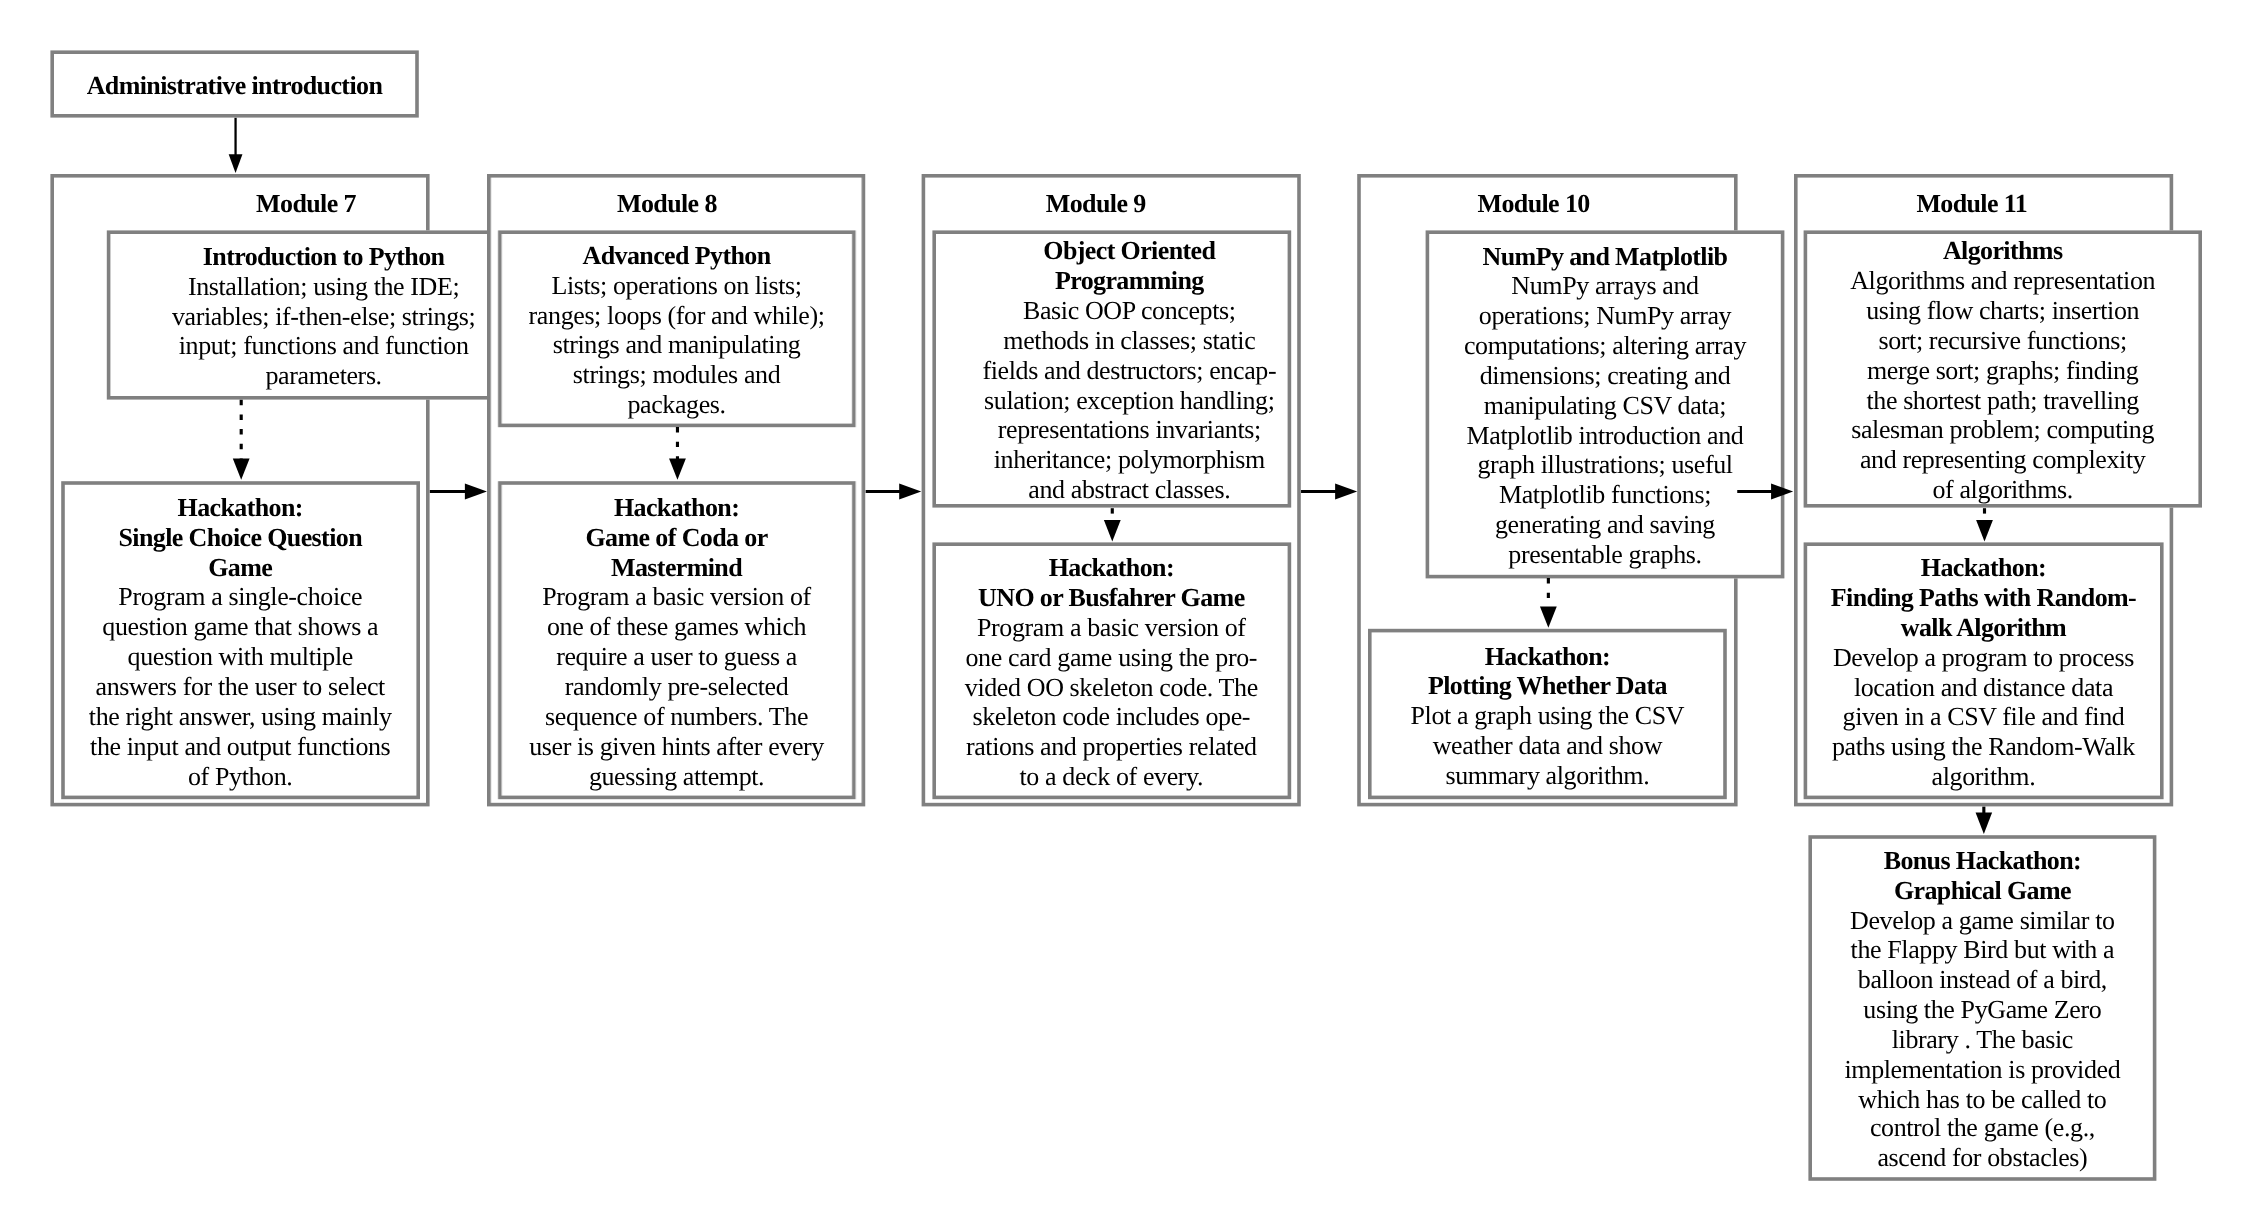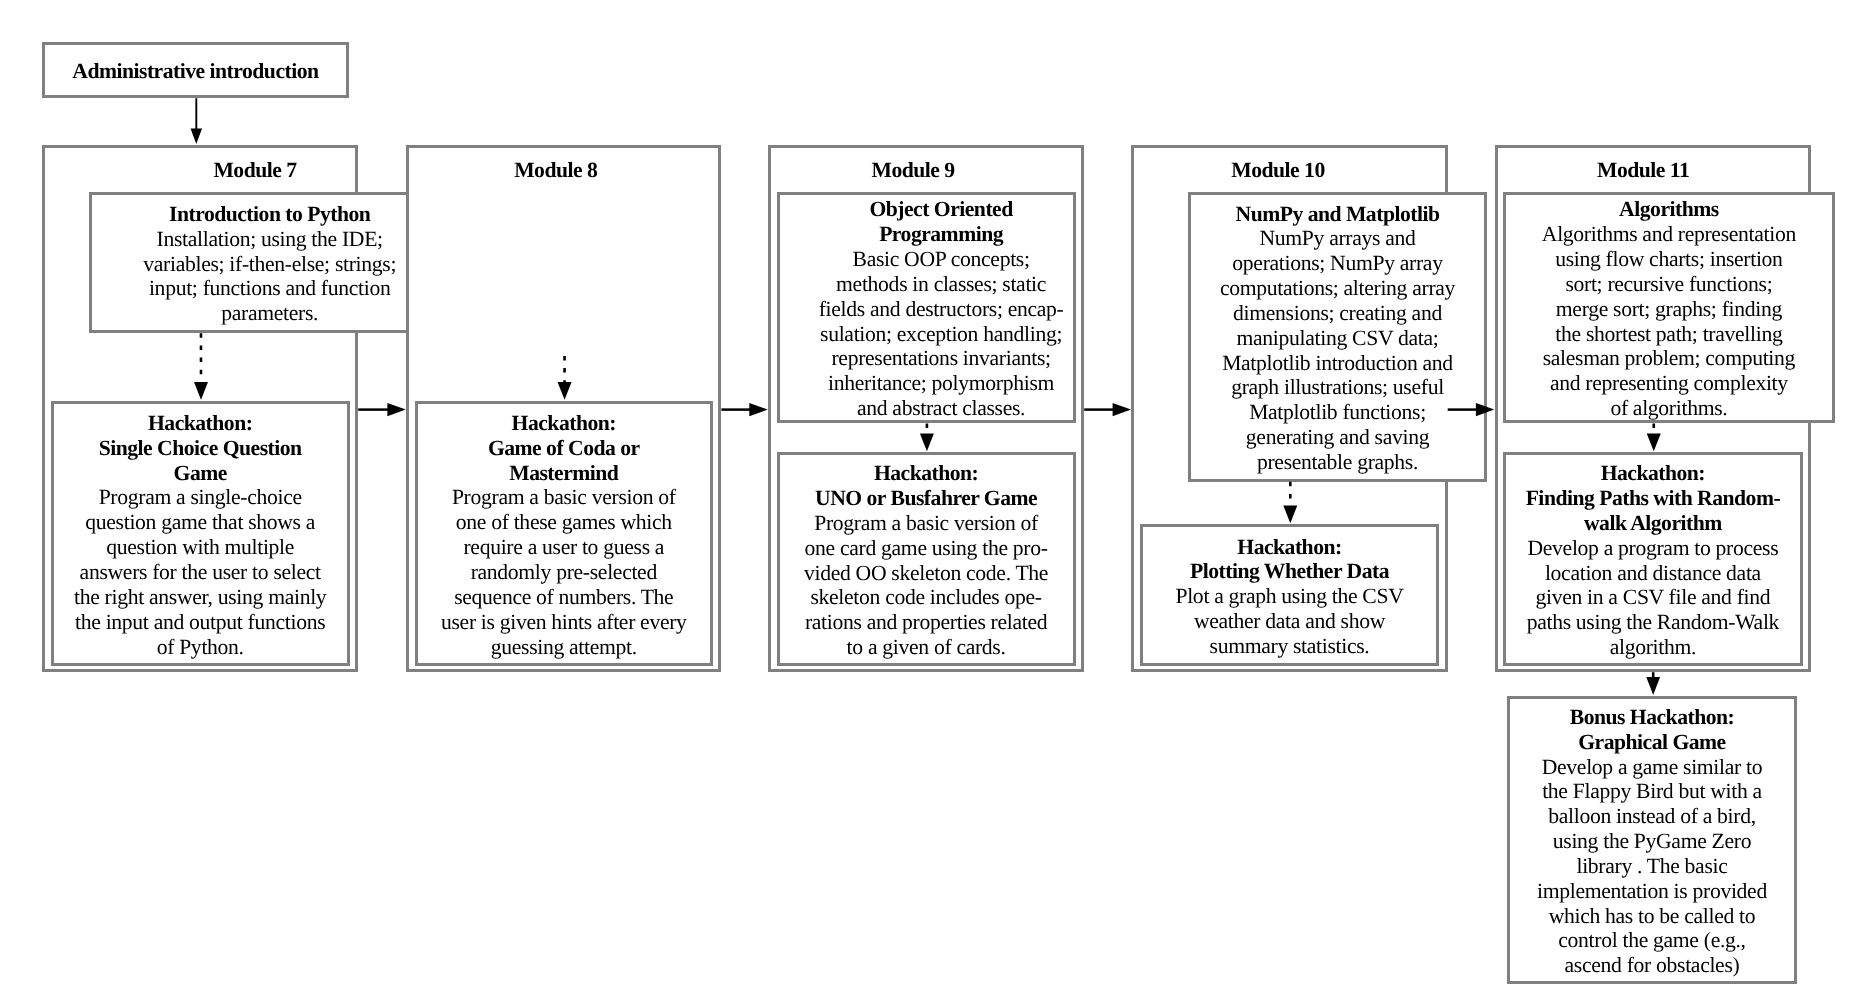--- a/index.html
+++ b/index.html
@@ -57,20 +57,30 @@
       <div class="bdy">question with multiple</div>
       <div class="bdy">answers for the user to select</div>
       <div class="bdy">the right answer, using mainly</div>
       <div class="bdy">the input and output functions</div>
       <div class="bdy">of Python.</div>
     </div>
   </div>
 
   <div class="node module" style="left:406.1px;top:145.3px;width:315.3px;height:526.9px;"></div>
   <div class="module-title" style="left:398.1px;top:157.6px;width:315.3px;">Module 8</div>
+  <div class="node inner" style="left:414.8px;top:191.8px;width:298px;height:164.1px;">
+    <div class="txt">
+      <div class="ttl">Advanced Python</div>
+      <div class="bdy">Lists; operations on lists;</div>
+      <div class="bdy">ranges; loops (for and while);</div>
+      <div class="bdy">strings and manipulating</div>
+      <div class="bdy">strings; modules and</div>
+      <div class="bdy">packages.</div>
+    </div>
+  </div>
   <div class="node inner" style="left:414.8px;top:401.0px;width:298px;height:265.3px;">
     <div class="txt">
       <div class="ttl">Hackathon:</div>
       <div class="ttl">Game of Coda or</div>
       <div class="ttl">Mastermind</div>
       <div class="bdy">Program a basic version of</div>
       <div class="bdy">one of these games which</div>
       <div class="bdy">require a user to guess a</div>
       <div class="bdy">randomly pre-selected</div>
       <div class="bdy">sequence of numbers. The</div>
@@ -96,21 +106,21 @@
   </div>
   <div class="node inner" style="left:776.6px;top:452.4px;width:299px;height:213.5px;">
     <div class="txt">
       <div class="ttl">Hackathon:</div>
       <div class="ttl">UNO or Busfahrer Game</div>
       <div class="bdy">Program a basic version of</div>
       <div class="bdy">one card game using the pro-</div>
       <div class="bdy">vided OO skeleton code. The</div>
       <div class="bdy">skeleton code includes ope-</div>
       <div class="bdy">rations and properties related</div>
-      <div class="bdy">to a given of cards.</div>
+      <div class="bdy">to a deck of every.</div>
     </div>
   </div>
 
   <div class="node module" style="left:1131.3px;top:145.3px;width:316.4px;height:526.9px;"></div>
   <div class="module-title" style="left:1119.8px;top:157.6px;width:316.4px;">Module 10</div>
   <div class="node inner" style="left:1140.0px;top:191.7px;width:299px;height:290.0px;margin-left:48px;">
     <div class="txt">
       <div class="ttl">NumPy and Matplotlib</div>
       <div class="bdy">NumPy arrays and</div>
       <div class="bdy">operations; NumPy array</div>
@@ -123,21 +133,21 @@
       <div class="bdy">generating and saving</div>
       <div class="bdy">presentable graphs.</div>
     </div>
   </div>
   <div class="node inner" style="left:1140.0px;top:524.4px;width:299px;height:141.5px;">
     <div class="txt">
       <div class="ttl">Hackathon:</div>
       <div class="ttl">Plotting Whether Data</div>
       <div class="bdy">Plot a graph using the CSV</div>
       <div class="bdy">weather data and show</div>
-      <div class="bdy">summary statistics.</div>
+      <div class="bdy">summary algorithm.</div>
     </div>
   </div>
 
   <div class="node module" style="left:1494.6px;top:145.3px;width:316.7px;height:526.9px;"></div>
   <div class="module-title" style="left:1484.8px;top:157.6px;width:316.7px;">Module 11</div>
   <div class="node inner" style="left:1502.9px;top:191.8px;width:332px;height:231.7px;">
     <div class="txt">
       <div class="ttl">Algorithms</div>
       <div class="bdy">Algorithms and representation</div>
       <div class="bdy">using flow charts; insertion</div>

